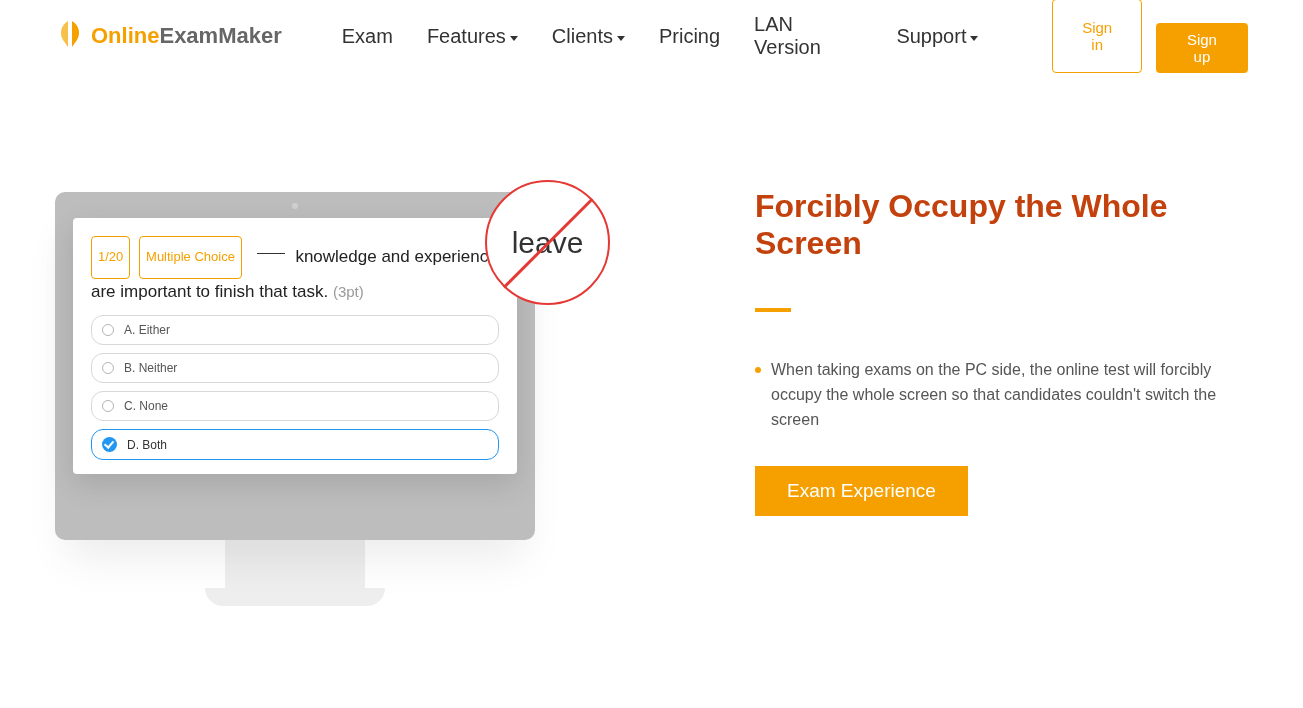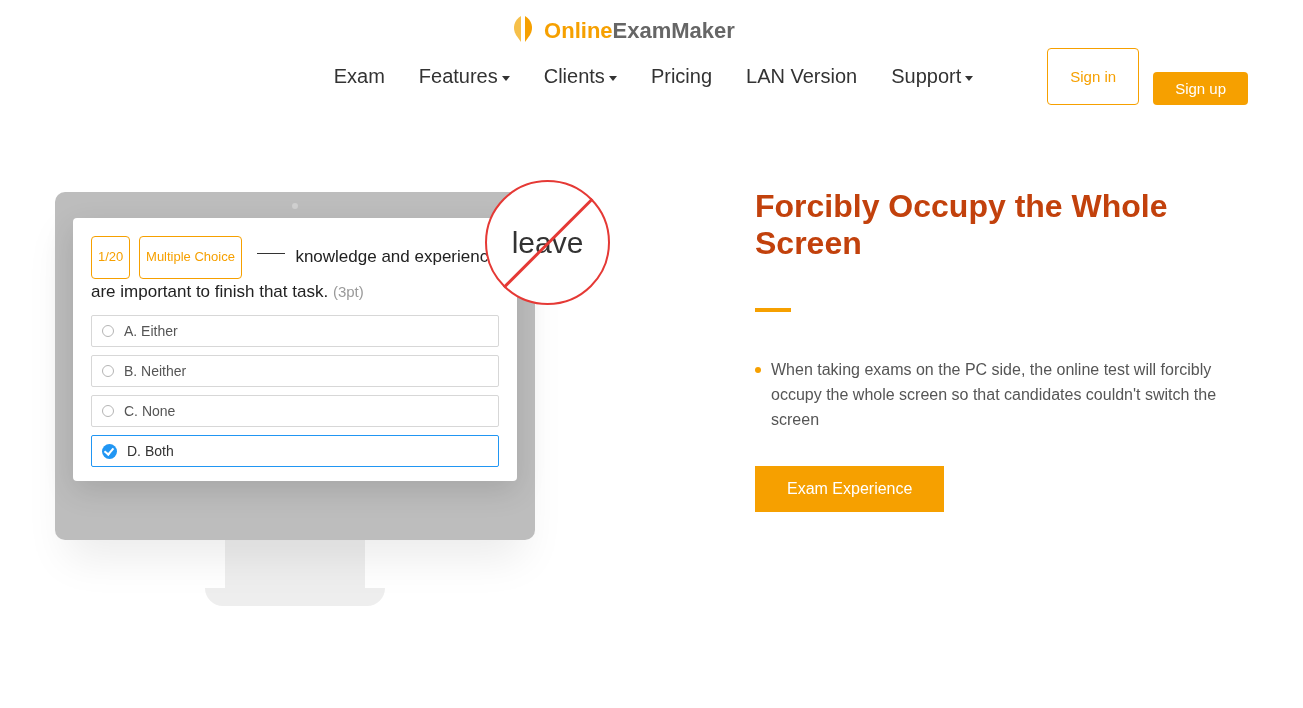--- a/index.html
+++ b/index.html
@@ -11,21 +11,20 @@
     height: 708px;
     position: relative;
   }
 
   
   .header {
     display: flex;
     align-items: center;
     padding: 14px 55px 0 55px;
     height: 58px;
-    flex-direction: column;
   }
   .logo {
     display: flex;
     align-items: center;
     gap: 6px;
     margin-right: 60px;
   }
   .logo-icon svg { display:block; }
   .logo-text {
     font-size: 22px;
@@ -158,23 +157,23 @@
     border-bottom:1.5px solid #333;
     vertical-align:middle;
     margin:0 6px;
     position:relative;
     top:-4px;
   }
   .pts { color:#9a9a9a; font-size:15px; }
 
   .option {
     border:1px solid #d7d7d7;
-    border-radius:2px;
+    border-radius:12px;
     padding:7px 10px;
-    font-size:14px;
+    font-size:12px;
     color:#555;
     display:flex;
     align-items:center;
     gap:10px;
     margin-bottom:8px;
     cursor:pointer;
   }
   .option:last-child { margin-bottom:0; }
   .radio-circle {
     width:12px;height:12px;
@@ -253,21 +252,21 @@
     position:absolute;
     left:0; top:9px;
     width:6px;height:6px;
     border-radius:50%;
     background:#f6a000;
   }
   .cta {
     display:inline-block;
     background:#f6a000;
     color:#fff;
-    font-size:16px;
+    font-size:19px;
     padding:14px 32px;
     border:none;
     cursor:pointer;
   }
 </style>
 </head>
 <body>
 
 <div class="header">
   <div class="logo">

